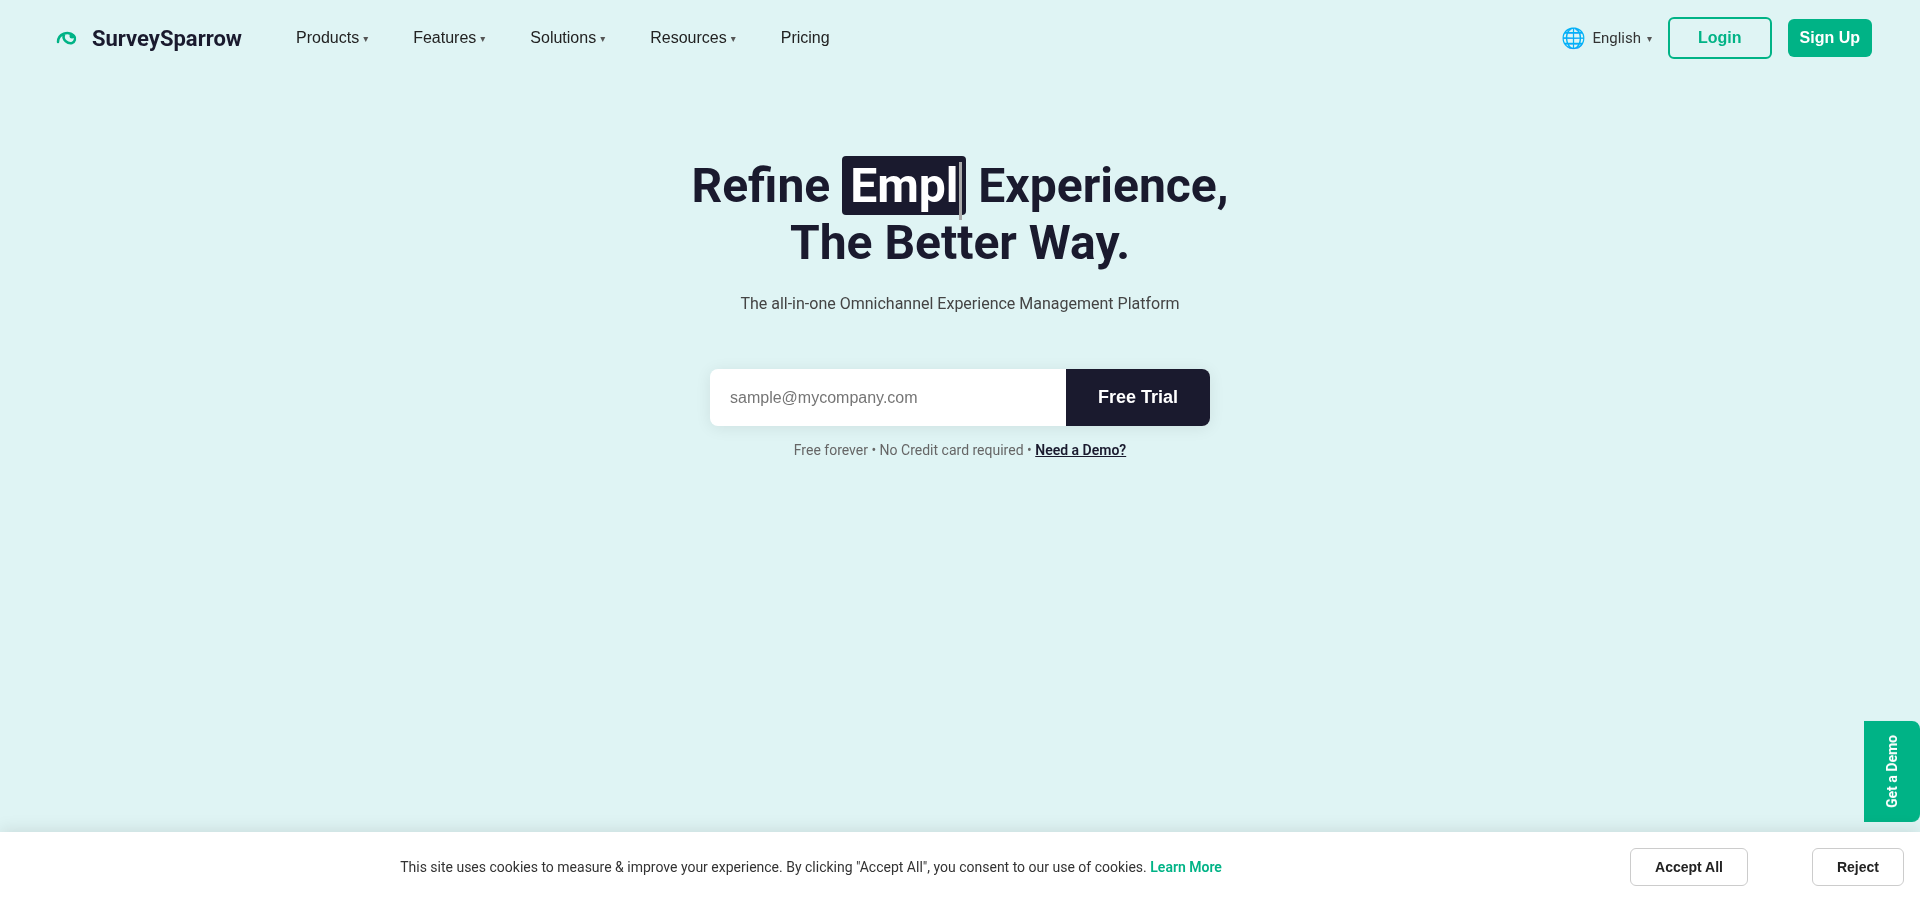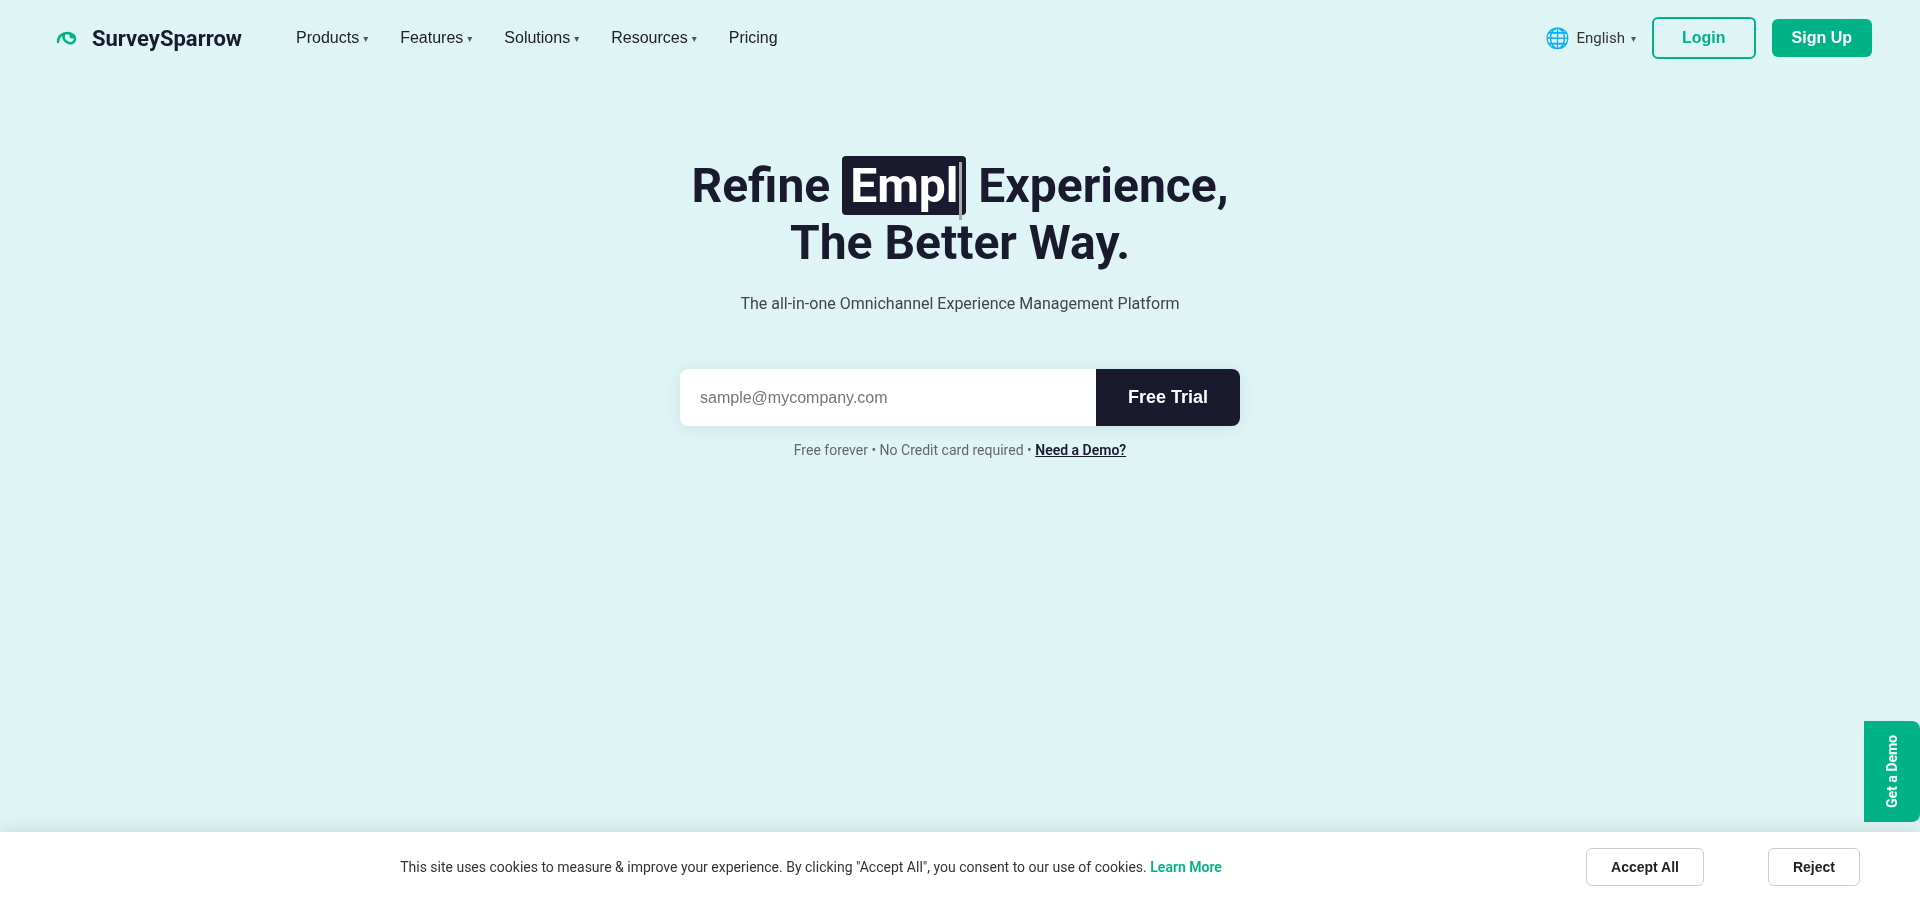--- a/index.html
+++ b/index.html
@@ -13,40 +13,40 @@
       padding: 0 48px;
       height: 76px;
       background: #dff4f4;
       position: relative;
       z-index: 10;
     }
     .nav-left { display: flex; align-items: center; gap: 40px; }
     .logo-wrap { display: flex; align-items: center; gap: 8px; text-decoration: none; justify-content: space-between; }
     .logo-icon { width: 36px; height: 36px; }
     .logo-text { font-size: 22px; font-weight: 700; color: #1a1a2e; }
-    .nav-links { display: flex; align-items: center; gap: 4px; }
+    .nav-links { display: flex; align-items: center; gap: 17px; }
     .nav-link {
       display: flex; align-items: center; gap: 4px;
       padding: 8px 14px;
       font-size: 16px; font-weight: 500; color: #222;
       cursor: pointer; border: none; background: none;
       text-decoration: none;
     }
     .chevron { font-size: 10px; color: #555; }
 
     .nav-right { display: flex; align-items: center; gap: 16px; }
     .lang-selector { display: flex; align-items: center; gap: 6px; cursor: pointer; font-size: 15px; color: #333; }
     .globe-icon { font-size: 20px; color: #555; }
     .btn-login {
       padding: 10px 28px; border: 2px solid #00b386; border-radius: 6px;
       background: transparent; color: #00b386; font-size: 16px; font-weight: 600;
       cursor: pointer;
     }
     .btn-signup {
-      padding: 10px 20px; border: none; border-radius: 6px;
+      padding: 10px 12px; border: none; border-radius: 6px;
       background: #00b386; color: #fff; font-size: 16px; font-weight: 600;
       cursor: pointer;
     }
 
     
     .hero {
       display: flex; flex-direction: column; align-items: center;
       padding: 80px 40px 60px;
       text-align: center;
     }
@@ -74,21 +74,21 @@
       font-size: 16px; color: #444; margin-bottom: 56px; font-weight: 400;
     }
 
     
     .email-form {
       display: flex; align-items: stretch;
       background: #fff;
       border-radius: 8px;
       overflow: hidden;
       box-shadow: 0 2px 16px rgba(0,0,0,0.08);
-      width: 560px; max-width: 100%;
+      width: 500px; max-width: 100%;
       margin-bottom: 16px;
     }
     .email-input {
       flex: 1; border: none; outline: none;
       padding: 18px 20px; font-size: 16px; color: #888;
       background: transparent;
     }
     .btn-free-trial {
       padding: 18px 32px;
       background: #1a1a2e; color: #fff;
@@ -97,21 +97,21 @@
     }
 
     .form-note { font-size: 14px; color: #666; }
     .form-note a { color: #1a1a2e; font-weight: 600; text-decoration: underline; }
 
     
     .cookie-banner {
       position: fixed; bottom: 0; left: 0; right: 0;
       background: #fff;
       display: flex; align-items: center; justify-content: center;
-      gap: 24px; padding: 16px 60px;
+      gap: 24px; padding: 16px 16px;
       box-shadow: 0 -2px 16px rgba(0,0,0,0.1);
       z-index: 100;
     }
     .cookie-text { font-size: 14px; color: #333; flex: 1; text-align: center; }
     .cookie-text a { color: #00b386; font-weight: 600; text-decoration: none; }
     .btn-accept {
       padding: 10px 24px; border: 1px solid #ccc; border-radius: 6px;
       background: #fff; color: #222; font-size: 14px; font-weight: 600;
       cursor: pointer; white-space: nowrap;
     }

